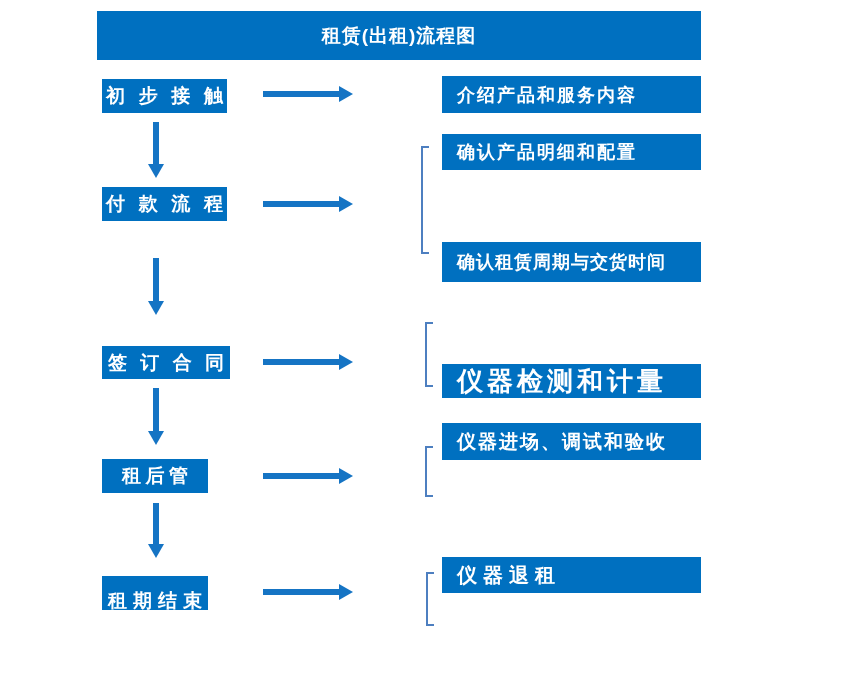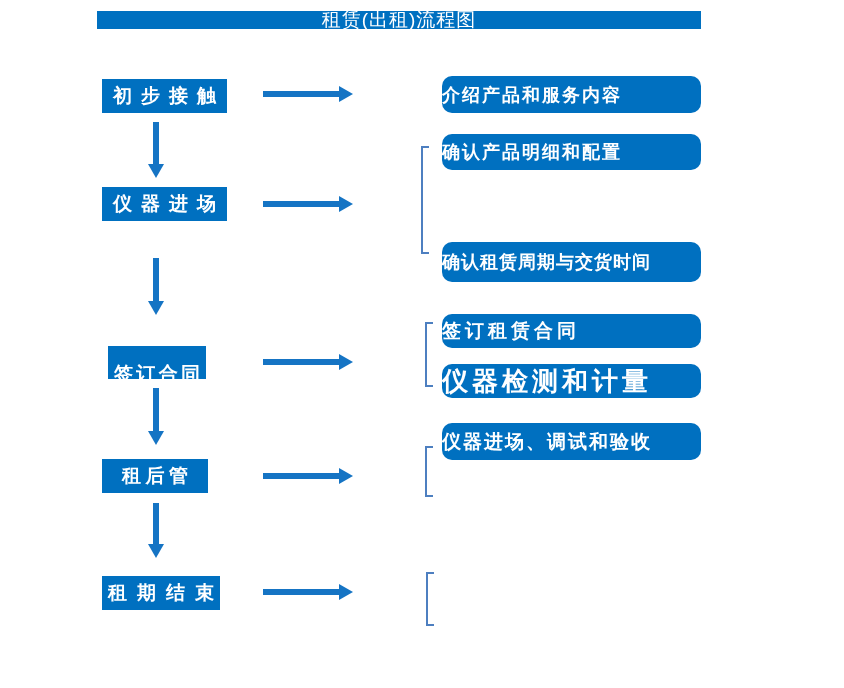--- a/index.html
+++ b/index.html
@@ -9,41 +9,41 @@
     --text:#ffffff;
     --bg:#ffffff;
   }
   html,body{margin:0;padding:0;background:var(--bg);}
   .canvas{
     position:relative;width:844px;height:688px;background:var(--bg);
     font-family:"Liberation Sans","DejaVu Sans",sans-serif;overflow:hidden;
   }
   
   .title{
-    position:absolute;left:97px;top:11px;width:604px;height:18px;
-    background:var(--box);color:var(--text);font-weight:400;font-size:19px;
+    position:absolute;left:97px;top:11px;width:604px;height:49px;
+    background:var(--box);color:var(--text);font-weight:700;font-size:19px;
     display:flex;align-items:center;justify-content:center;letter-spacing:1px;
   }
   
   .step{
     position:absolute;background:var(--box);color:var(--text);
     font-weight:700;font-size:19px;box-sizing:border-box;
-    text-align:justify;text-align-last:justify;padding:0 11px;
+    text-align:justify;text-align-last:justify;padding:0 4px;
   }
   #s1{left:102px;top:79px;width:125px;height:34px;line-height:34px}
   #s2{left:102px;top:187px;width:125px;height:34px;line-height:34px}
-  #s3{left:108px;top:346px;width:98px;height:33px;line-height:33px;padding:11px 6px}
+  #s3{left:102px;top:346px;width:128px;height:33px;line-height:33px;padding:0 6px}
   #s4{left:102px;top:459px;width:106px;height:34px;line-height:34px;padding:0 20px}
-  #s5{left:102px;top:576px;width:118px;height:34px;line-height:34px;padding:0 6px}
+  #s5{left:102px;top:576px;width:106px;height:34px;line-height:34px;padding:8px 6px}
   
   .detail{
     position:absolute;left:442px;width:259px;background:var(--box);
     color:var(--text);font-weight:700;font-size:18px;letter-spacing:2px;
-    box-sizing:border-box;display:flex;align-items:center;
-    white-space:nowrap;overflow:hidden;border-radius:10px;
+    box-sizing:border-box;padding-left:15px;display:flex;align-items:center;
+    white-space:nowrap;overflow:hidden;
   }
   #d1{top:76px;height:37px}
   #d2{top:134px;height:36px}
   #d3{top:186px;height:36px;font-size:20px;letter-spacing:7px}
   #d4{top:242px;height:40px;letter-spacing:1px}
   #d5{top:314px;height:34px;font-size:19px;letter-spacing:4px}
   #d6{top:364px;height:34px;font-size:26px;letter-spacing:4px}
   #d7{top:423px;height:37px;font-size:19px;letter-spacing:2px}
   #d8{top:490px;height:37px;letter-spacing:2px}
   #d9{top:557px;height:36px;font-size:20px;letter-spacing:6px}
@@ -76,21 +76,21 @@
   #b5{left:426px;top:572px;height:54px}
 </style>
 </head>
 <body>
 
 <div class="canvas">
 
   <div class="title">租赁(出租)流程图</div>
 
   <div class="step" id="s1">初步接触</div>
-  <div class="step" id="s2">仪器进场</div>
+  <div class="step" id="s2">付款流程</div>
   <div class="step" id="s3">签订合同</div>
   <div class="step" id="s4">租后管理</div>
   <div class="step" id="s5">租期结束</div>
 
   <div class="v-arrow" id="v1"></div>
   <div class="v-arrow" id="v2"></div>
   <div class="v-arrow" id="v3"></div>
   <div class="v-arrow" id="v4"></div>
 
   <div class="h-arrow" id="h1"></div>
@@ -100,17 +100,17 @@
   <div class="h-arrow" id="h5"></div>
 
   <div class="bracket" id="b2"></div>
   <div class="bracket" id="b3"></div>
   <div class="bracket" id="b4"></div>
   <div class="bracket" id="b5"></div>
 
   <div class="detail" id="d1">介绍产品和服务内容</div>
   <div class="detail" id="d2">确认产品明细和配置</div>
   <div class="detail" id="d4">确认租赁周期与交货时间</div>
-  <div class="detail" id="d5">签订租赁合同</div>
   <div class="detail" id="d6">仪器检测和计量</div>
   <div class="detail" id="d7">仪器进场、调试和验收</div>
+  <div class="detail" id="d9">仪器退租</div>
 
 </div>
 
 </body></html>

